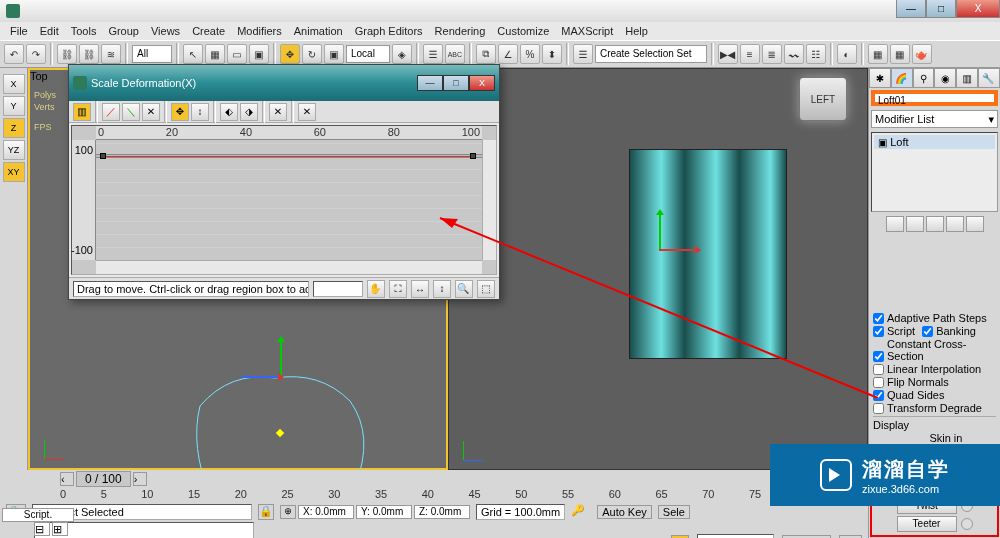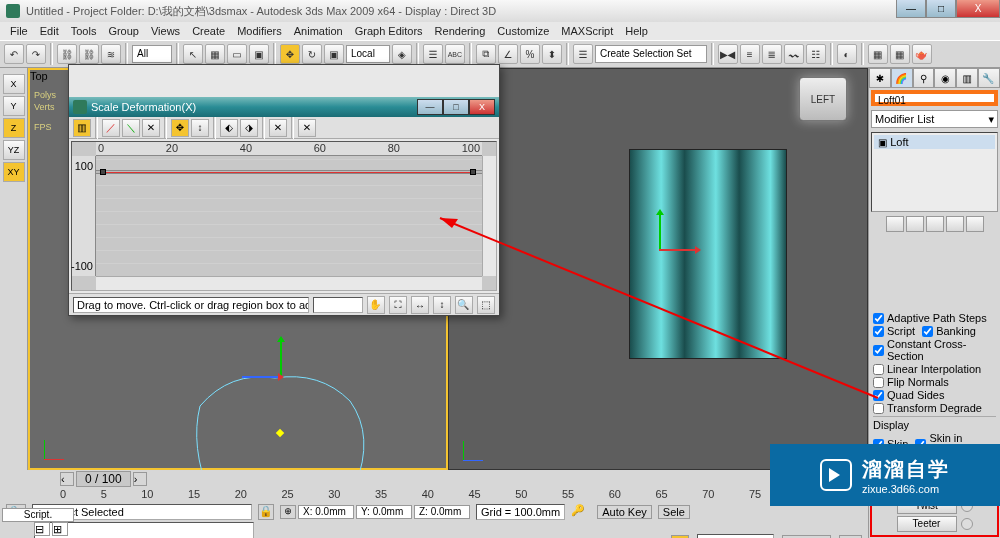--- a/index.html
+++ b/index.html
@@ -41,39 +41,39 @@
 .cmdtabs { display:flex; height: 20px; }
 .cmdtab { flex:1; border:1px solid #999; background: linear-gradient(#f4f4f4,#ddd); display:flex;align-items:center;justify-content:center; font-size:10px; }
 .namebox { margin:2px; height:16px; background:#fff; border:4px solid #f97316; padding:0 3px; font-size:10px; line-height:14px; }
 .dropsel { margin:2px; height:18px; background:#fff; border:1px solid #999; padding:0 3px; font-size:10px; display:flex;align-items:center;justify-content:space-between; }
 .modstack { margin:2px; height: 80px; background: #ececec; border:1px inset #999; padding:2px; }
 .modstack .item { background:#cde; padding:1px 4px; font-size:10px; }
 .stackbtns { display:flex; justify-content:center; gap:2px; padding:2px; }
 .stackbtn { width:18px;height:16px;border:1px solid #999;background:linear-gradient(#fafafa,#d8d8d8); }
 .rollout-hdr { background:linear-gradient(#eee,#ccc); border:1px solid #999; text-align:center; font-size:10px; margin:1px; padding:1px; }
 .rollout-body { padding:2px 4px; font-size:10px; }
-.chk { display:flex; align-items:center; gap:3px; font-size:10px; margin:1px 0; }
+.chk { display:flex; align-items:flex-end; gap:3px; font-size:10px; margin:1px 0; }
 .chk input { width:11px; height:11px; }
 .deform-row { display:flex; align-items:center; justify-content:center; gap:4px; margin:2px 0; }
 .deform-btn { width: 60px; height:16px; background:linear-gradient(#fafafa,#d8d8d8); border:1px solid #999; font-size:10px; text-align:center; line-height:14px; }
 .deform-btn.active { background:#f4c430; }
 .bulb { width:12px;height:12px;border:1px solid #999;border-radius:50%; background:#f4c430; }
 
 
 .bottom { position:absolute; left:0; right:132px; bottom:0; height:68px; background:#d7d7d7; }
 .timeslider { height:18px; display:flex; align-items:center; padding:0 60px 0 60px; }
 .slidebox { background:#c8c8c8;border:1px solid #999;padding:0 8px;font-size:12px; }
 .status { display:flex; align-items:center; gap:6px; padding:2px 6px; font-size:10px; }
 .coord { display:flex; gap:2px; }
 .coord .box { background:#fff;border:1px solid #999;padding:0 4px;width:56px;font-size:10px; }
 .status-row2 { display:flex; align-items:center; gap:8px; padding:0 6px; font-size:10px; }
 
 
 .dialog { position:absolute; left: 68px; top: 64px; width: 432px; background: #e8e8e8; border:1px solid #444; box-shadow: 3px 3px 8px rgba(0,0,0,.4); }
-.dlg-title { height:20px; background: linear-gradient(#7bb,#2a8c95,#1a6c75); display:flex; align-items:center; padding:0 4px; color:#fff; font-size:11px;margin-top:32px; }
+.dlg-title { height:36px; background: linear-gradient(#7bb,#2a8c95,#1a6c75); display:flex; align-items:center; padding:0 4px; color:#fff; font-size:11px; }
 .dlg-title .ic { width:14px;height:14px;background:#2f7a5b;border-radius:2px;margin-right:4px; }
 .dlg-winbtns { margin-left:auto; display:flex; gap:0; }
 .dlg-winbtn { width:26px;height:16px;border:1px solid #333;display:flex;align-items:center;justify-content:center;font-size:9px; }
 .dlg-winbtn.min,.dlg-winbtn.max { background:linear-gradient(#cde,#9bc); color:#222; }
 .dlg-winbtn.close { background:linear-gradient(#e98,#c33); color:#fff; }
 .dlg-toolbar { height:22px; background:#e0e0e0; border-bottom:1px solid #aaa; display:flex; align-items:center; gap:2px; padding:0 4px; }
 .dbtn { width:18px;height:18px;border:1px solid #aaa;background:linear-gradient(#fafafa,#d8d8d8);display:flex;align-items:center;justify-content:center;font-size:10px; }
 .dbtn.active { background:#f4c430; }
 .dlg-graph { position:relative; height:150px; background:#c8c8c8; border:1px inset #aaa; margin:2px; }
 .dlg-graph .ruler-top { position:absolute; top:0;left:24px;right:14px;height:14px;background:#ddd;border-bottom:1px solid #888;display:flex;justify-content:space-between;padding:0 2px;font-size:9px;color:#333; }
@@ -117,21 +117,20 @@
 
 
 .scriptlbl { position:absolute; left:2px; bottom:16px; width:72px; height:14px; background:#fff; border:1px solid #999; font-size:10px; text-align:center; }
 
 </style>
 </head>
 <body>
 
 <div class="titlebar">
   <div class="icon"></div>
-  <div class="title">Untitled    - Project Folder: D:\我的文档\3dsmax    - Autodesk 3ds Max  2009 x64       - Display : Direct 3D</div>
   <div class="winbtns">
     <div class="winbtn min">—</div>
     <div class="winbtn max">□</div>
     <div class="winbtn close">X</div>
   </div>
 </div>
 
 <div class="menubar">
   <span>File</span>
   <span>Edit</span>

